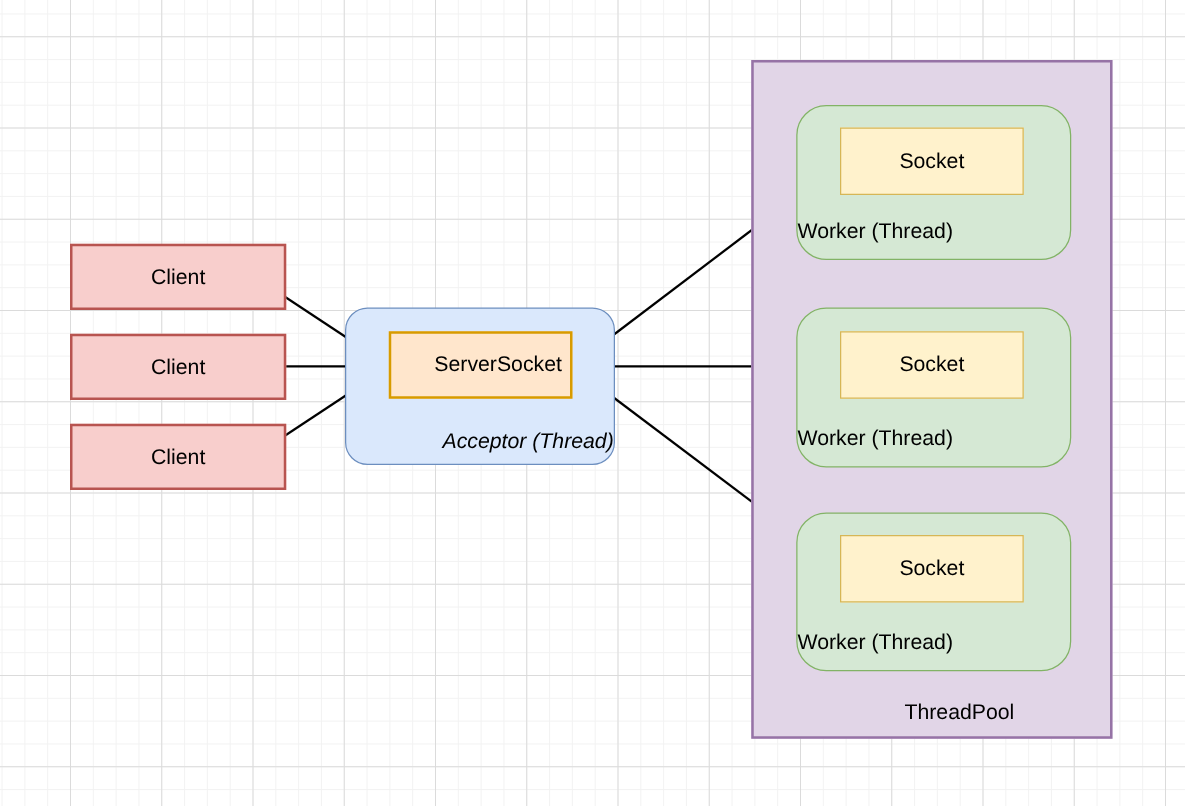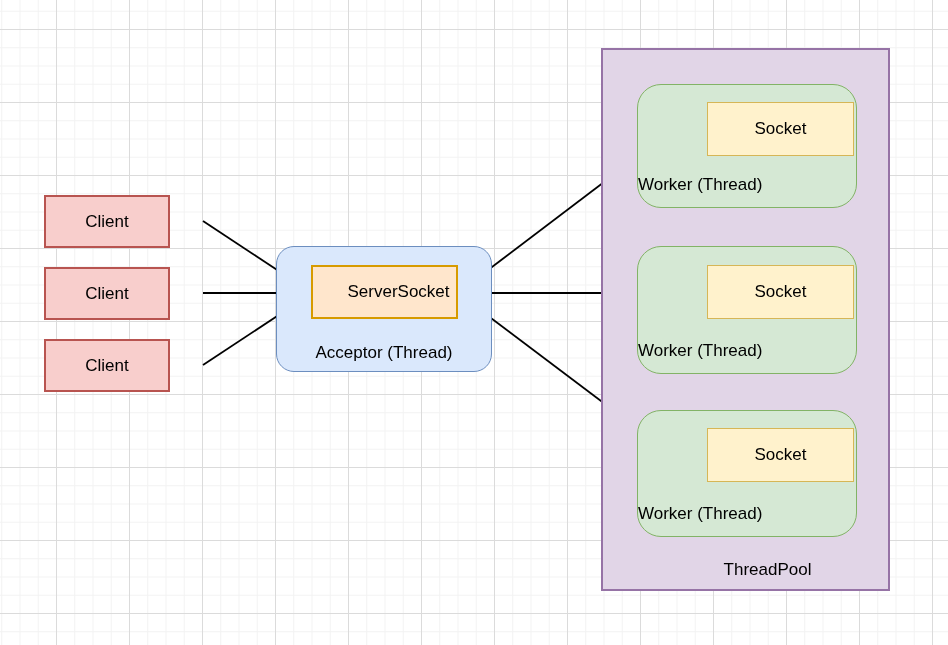--- a/index.html
+++ b/index.html
@@ -31,22 +31,22 @@
     position: absolute;
     box-sizing: border-box;
     display: flex;
     align-items: center;
     justify-content: center;
     text-align: center;
   }
 
   
   .client {
-    left: 44px;
-    width: 126px;
+    left: 56px;
+    width: 173px;
     height: 53px;
     background: #f8cecc;
     border: 2px solid #b85450;
   }
   .client-1 { top: 195px; }
   .client-2 { top: 267px; }
   .client-3 { top: 339px; }
 
   
   .acceptor {
@@ -56,21 +56,22 @@
     height: 126px;
     background: #dae8fc;
     border: 1.5px solid #6c8ebf;
     border-radius: 18px;
   }
   .acceptor-label {
     position: absolute;
     left: 0;
     right: 0;
     bottom: 8px;
-    text-align: center;
+    text-align: right;
+    font-style: italic;
   }
 
   .server-socket {
     left: 311px;
     top: 265px;
     width: 147px;
     height: 54px;
     background: #ffe6cc;
     border: 2px solid #d79b00;
     padding-left: 28px;
@@ -108,21 +109,21 @@
   .worker-label {
     position: absolute;
     left: 0;
     right: 0;
     bottom: 12px;
     text-align: left;
   }
 
   
   .socket {
-    left: 707px;
+    left: 672px;
     width: 147px;
     height: 54px;
     background: #fff2cc;
     border: 1.5px solid #d6b656;
   }
   .socket-1 { top: 102px; }
   .socket-2 { top: 265px; }
   .socket-3 { top: 428px; }
 
   

